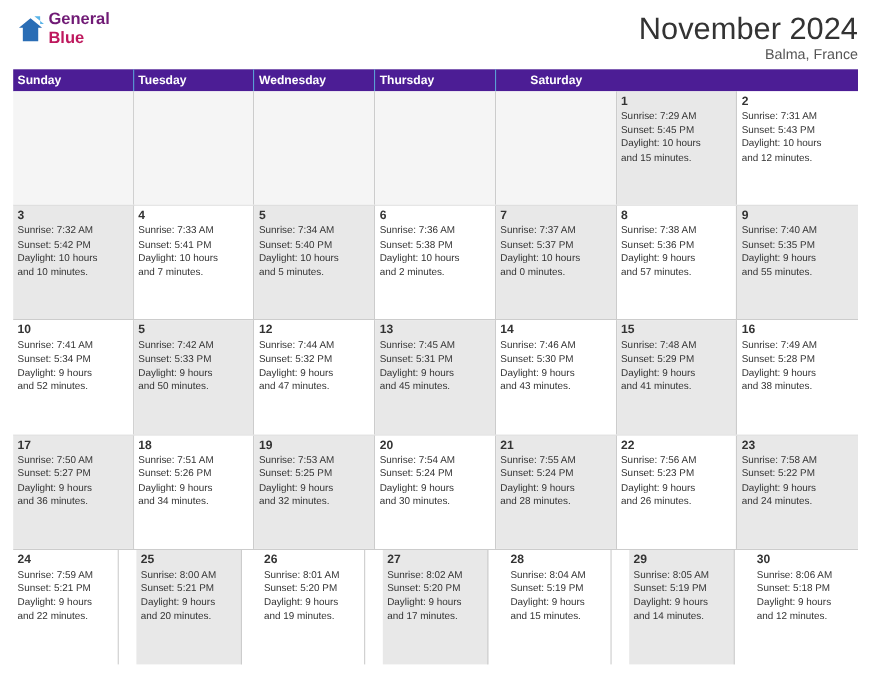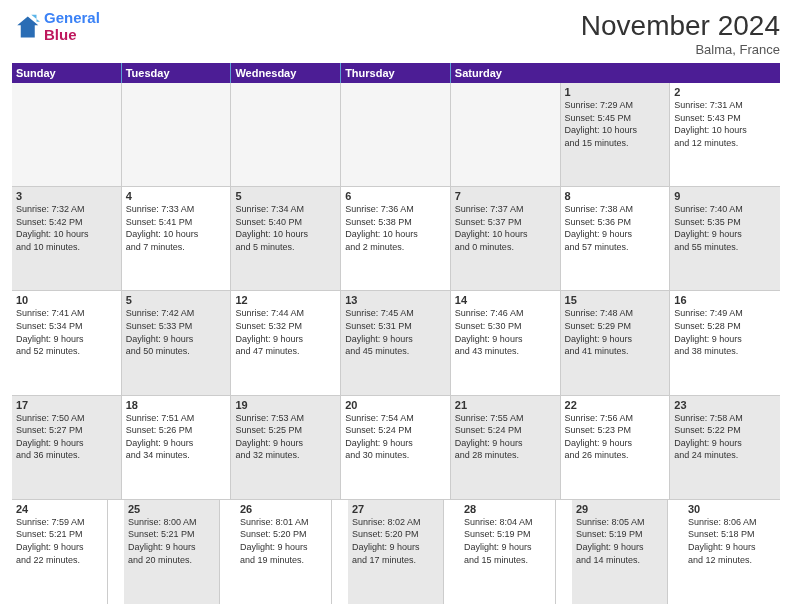--- a/index.html
+++ b/index.html
@@ -64,21 +64,21 @@
       background: #4c1d95;
     }
     .cal-header-cell {
       color: #fff;
       font-size: 11px;
       font-weight: bold;
       padding: 4px 4px;
       text-align: left;
       border-right: 1px solid #5a9fd4;
     }
-    .cal-header-cell:last-child { border-right: none; }
+    .cal-header-cell:last-child { border-right: none; text-align: center; }
     .cal-body {
       flex: 1;
       display: grid;
       grid-template-rows: repeat(5, 1fr);
     }
     .cal-week {
       display: grid;
       grid-template-columns: repeat(7, 1fr);
       border-bottom: 1px solid #ccc;
     }
@@ -110,21 +110,21 @@
 <body>
 
 <div class="page">
   <div class="header">
     <div class="logo">
       <svg class="logo-icon" viewBox="0 0 32 32">
         <polygon points="18,4 30,14 26,14 26,28 10,28 10,14 6,14" fill="#2a6db5"></polygon>
         <polygon points="22,2 32,10 28,10 28,2" fill="#5ab4e8"></polygon>
       </svg>
       <div class="logo-text">
-        <span style="color:#3b82f6">General</span><br>
+        <span style="color:#701a75">General</span><br>
         <span>Blue</span>
       </div>
     </div>
     <div class="title-block">
       <div class="month-title">November 2024</div>
       <div class="location">Balma, France</div>
     </div>
   </div>
 
   <div class="calendar">

